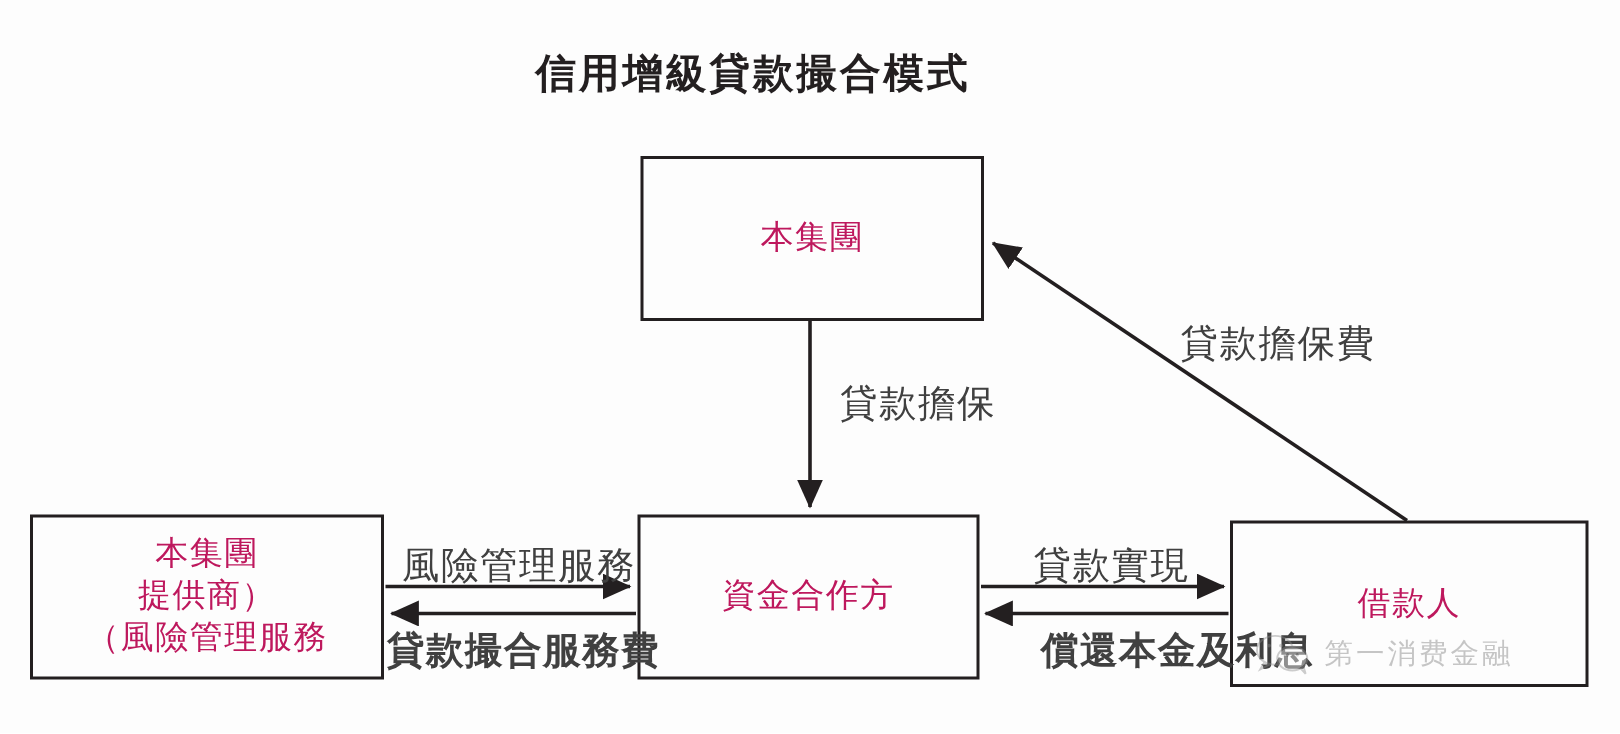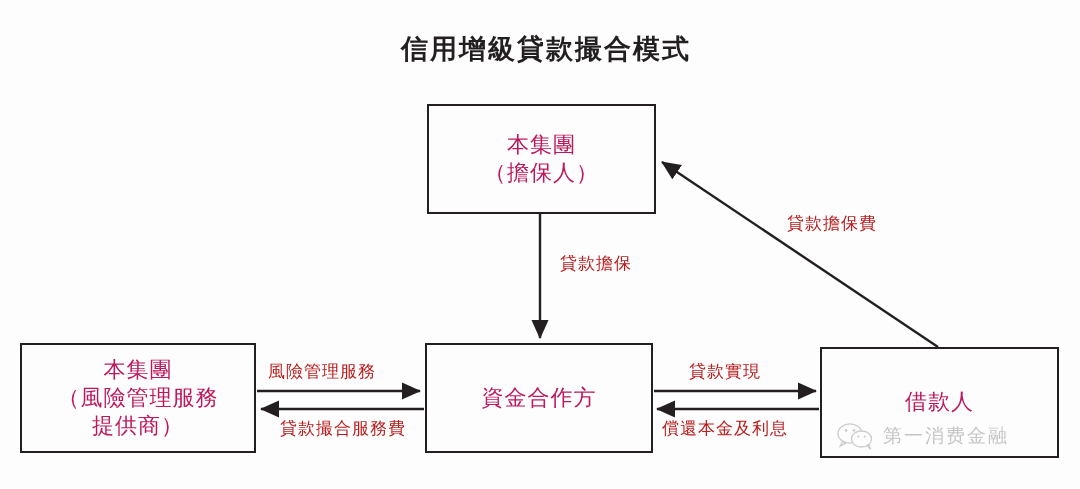--- a/index.html
+++ b/index.html
@@ -22,21 +22,20 @@
     position: absolute;
     left: 0;
     top: 31px;
     width: 1004px;
     text-align: center;
     font-size: 27px;
     font-weight: bold;
     letter-spacing: 2px;
     color: #231f20;
     white-space: nowrap;
-    margin-left: 44px;
   }
 
   
   .box {
     position: absolute;
     box-sizing: border-box;
     border: 2px solid #231f20;
     background: transparent;
     display: flex;
     flex-direction: column;
@@ -52,31 +51,31 @@
   .box .ln { display: block; }
 
   #box-guarantor { left: 427px; top: 104px;  width: 229px; height: 110px; }
   #box-risk      { left: 20px;  top: 343px;  width: 236px; height: 110px; }
   #box-funding   { left: 425px; top: 343px;  width: 228px; height: 110px; }
   #box-borrower  { left: 820px; top: 347px;  width: 239px; height: 111px; font-family: Liberation Serif, serif; }
 
   
   .label {
     position: absolute;
-    font-size: 17px;
+    font-size: 25px;
     letter-spacing: 1px;
-    color: #b91c1c;
+    color: #404040;
     white-space: nowrap;
   }
   #lbl-loan-guarantee    { left: 560px; top: 252px; font-family: Liberation Serif, serif; }
   #lbl-guarantee-fee     { left: 787px; top: 212px; }
   #lbl-risk-service      { left: 268px; top: 360px; text-align: center; }
-  #lbl-matching-fee      { left: 280px; top: 417px; }
+  #lbl-matching-fee      { left: 258px; top: 417px; font-weight: bold; }
   #lbl-loan-realization  { left: 689px; top: 360px; }
-  #lbl-repay-principal   { left: 662px; top: 417px; }
+  #lbl-repay-principal   { left: 694px; top: 417px; font-weight: bold; }
 
   
   #arrows {
     position: absolute;
     left: 0; top: 0;
     width: 1080px;
     height: 489px;
     pointer-events: none;
   }
 
@@ -132,27 +131,26 @@
       <line x1="654" y1="391" x2="816" y2="391" stroke="#231f20" stroke-width="2.4" marker-end="url(#ah)"></line>
     </g>
 
     <g>
       <line x1="819" y1="409" x2="657" y2="409" stroke="#231f20" stroke-width="2.4" marker-end="url(#ah)"></line>
     </g>
   </svg>
 
   <div class="box" id="box-guarantor">
     <span class="ln">本集團</span>
-    <span class="ln">（擔保人）</span>
   </div>
 
   <div class="box" id="box-risk">
     <span class="ln">本集團</span>
+    <span class="ln">提供商）</span>
     <span class="ln">（風險管理服務</span>
-    <span class="ln">提供商）</span>
   </div>
 
   <div class="box" id="box-funding">
     <span class="ln">資金合作方</span>
   </div>
 
   <div class="box" id="box-borrower">
     <span class="ln">借款人</span>
   </div>
 

